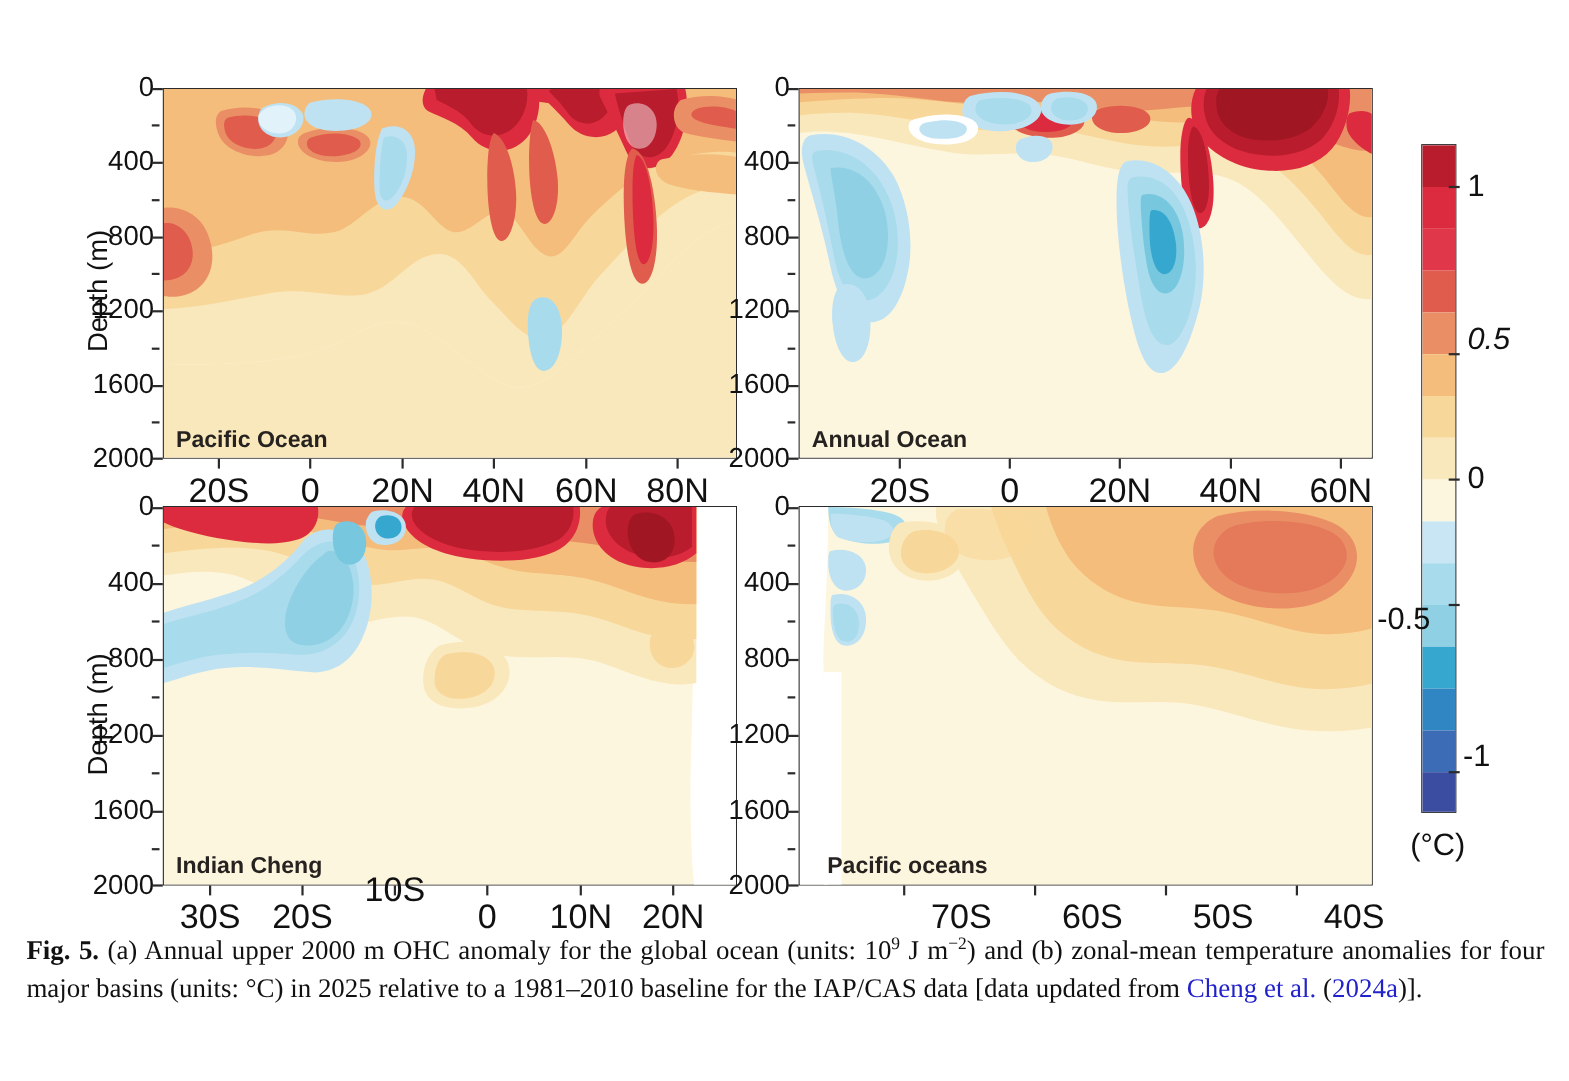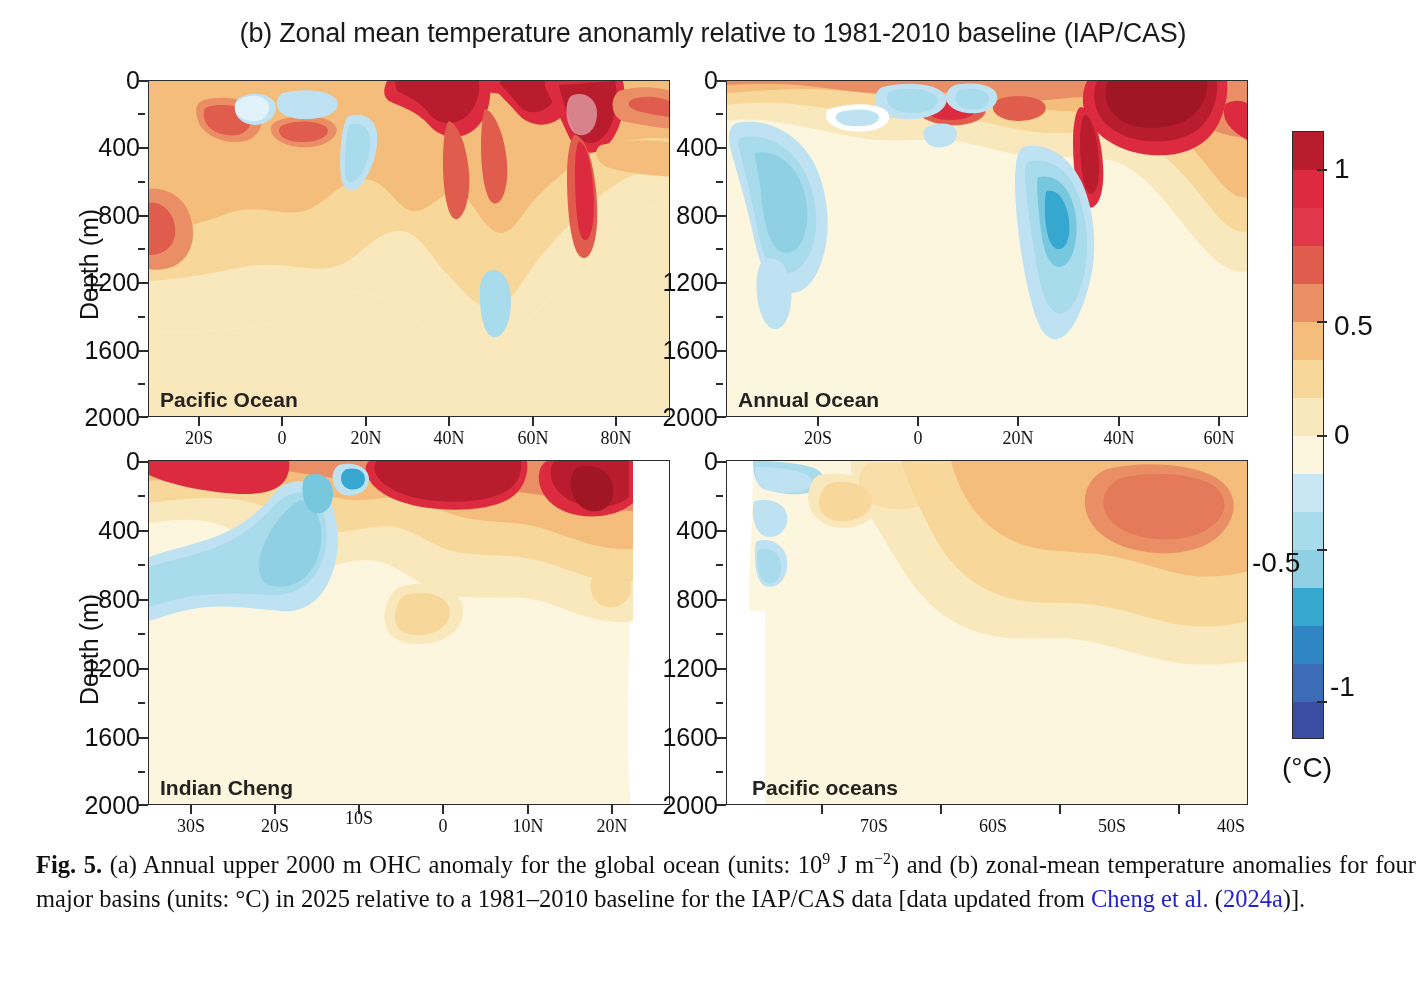--- a/index.html
+++ b/index.html
@@ -12,46 +12,45 @@
 
   .panel{position:absolute;}
   .plotbox{position:absolute;border:1.6px solid #2b2b2b;box-sizing:border-box;overflow:hidden;background:#ffffff;}
   .plotbox svg{display:block;}
 
   .panel-label{position:absolute;font-family:"Liberation Sans",sans-serif;font-weight:bold;
     font-size:21px;color:#262220;white-space:nowrap;z-index:5;}
 
   .ytick-lab{position:absolute;text-align:right;font-family:"Liberation Sans",sans-serif;
     font-size:25px;color:#111;white-space:nowrap;transform:translateY(-50%);}
-  .xtick-lab{position:absolute;text-align:center;font-family:Liberation Serif, serif;
-    font-size:18px;color:#111;white-space:nowrap;transform:translateX(-50%);}
+  .xtick-lab{position:absolute;text-align:center;font-family:Liberation Sans, sans-serif;
+    font-size:31px;color:#111;white-space:nowrap;transform:translateX(-50%);}
   .axis-title{position:absolute;font-family:"Liberation Sans",sans-serif;font-size:25px;color:#111;
     transform-origin:0 0;white-space:nowrap;}
 
   .tick{position:absolute;background:#2b2b2b;}
 
   .cbar{position:absolute;border:1.6px solid #2b2b2b;box-sizing:border-box;overflow:hidden;}
   .cbar-seg{width:100%;}
   .cbar-tick-lab{position:absolute;font-family:"Liberation Sans",sans-serif;font-size:28px;color:#111;
     white-space:nowrap;transform:translateY(-50%);}
   .cbar-units{position:absolute;font-family:"Liberation Sans",sans-serif;font-size:28px;color:#111;white-space:nowrap;}
 
   .caption{position:absolute;left:24px;top:848px;width:1380px;
     font-family:"Liberation Serif",serif;font-size:24.5px;line-height:1.40;color:#111;
-    text-align:justify;text-justify:inter-word;margin-left:12px;}
+    text-align:justify;text-justify:inter-word;}
   .caption b{font-weight:bold;}
   .caption .lnk{color:#2222cc;}
   sup{font-size:0.65em;vertical-align:super;}
 </style>
 </head>
 <body>
 
 <div id="figure">
 
-  <div class="fig-title">(b) Zonal mean temperature anonamly relative to 1981-2010 baseline (IAP/CAS)</div>
 
   <div class="panel">
     <div class="plotbox" style="left:148px;top:80px;width:522px;height:337px;">
       <svg width="522" height="337" viewBox="0 0 522 337" preserveAspectRatio="none">
         <defs>
           <clipPath id="clipA">
               <rect x="0" y="0" width="522" height="337"></rect>
             </clipPath>
         </defs>
         <g clip-path="url(#clipA)">
@@ -336,21 +335,21 @@
   <div class="tick" style="left:716px;top:804px;width:10px;height:2px;"></div>
 
   <div class="tick" style="left:190px;top:805px;width:2px;height:9px;"></div>
   <div class="tick" style="left:274px;top:805px;width:2px;height:9px;"></div>
   <div class="tick" style="left:358px;top:805px;width:2px;height:9px;"></div>
   <div class="tick" style="left:442px;top:805px;width:2px;height:9px;"></div>
   <div class="tick" style="left:527px;top:805px;width:2px;height:9px;"></div>
   <div class="tick" style="left:611px;top:805px;width:2px;height:9px;"></div>
   <div class="xtick-lab" style="left:191px;top:816px;">30S</div>
   <div class="xtick-lab" style="left:275px;top:816px;">20S</div>
-  <div class="xtick-lab" style="left:359px;top:808px;">10S</div>
+  <div class="xtick-lab" style="left:359px;top:791px;">10S</div>
   <div class="xtick-lab" style="left:443px;top:816px;">0</div>
   <div class="xtick-lab" style="left:528px;top:816px;">10N</div>
   <div class="xtick-lab" style="left:612px;top:816px;">20N</div>
 
   <div class="tick" style="left:821px;top:805px;width:2px;height:9px;"></div>
   <div class="tick" style="left:940px;top:805px;width:2px;height:9px;"></div>
   <div class="tick" style="left:1059px;top:805px;width:2px;height:9px;"></div>
   <div class="tick" style="left:1178px;top:805px;width:2px;height:9px;"></div>
   <div class="xtick-lab" style="left:874px;top:816px;">70S</div>
   <div class="xtick-lab" style="left:993px;top:816px;">60S</div>
@@ -374,21 +373,21 @@
     <div class="cbar-seg" style="height:38px;background:#2f86c2;"></div>
     <div class="cbar-seg" style="height:38px;background:#3b6cb5;"></div>
     <div class="cbar-seg" style="height:38px;background:#3b4da0;"></div>
   </div>
   <div class="tick" style="left:1317px;top:169px;width:10px;height:2px;"></div>
   <div class="tick" style="left:1317px;top:321px;width:10px;height:2px;"></div>
   <div class="tick" style="left:1317px;top:435px;width:10px;height:2px;"></div>
   <div class="tick" style="left:1317px;top:549px;width:10px;height:2px;"></div>
   <div class="tick" style="left:1317px;top:701px;width:10px;height:2px;"></div>
   <div class="cbar-tick-lab" style="left:1334px;top:169px;">1</div>
-  <div class="cbar-tick-lab" style="left:1334px;top:326px;">0.5</div>
+  <div class="cbar-tick-lab" style="left:1334px;top:308px;font-style:italic;">0.5</div>
   <div class="cbar-tick-lab" style="left:1334px;top:435px;">0</div>
   <div class="cbar-tick-lab" style="left:1252px;top:563px;">-0.5</div>
   <div class="cbar-tick-lab" style="left:1330px;top:687px;">-1</div>
   <div class="cbar-units" style="left:1282px;top:752px;">(°C)</div>
 
   <div class="caption">
     <b>Fig. 5.</b><span> (a) Annual upper 2000 m OHC anomaly for the global ocean (units: 10</span><sup>9</sup><span> J m</span><sup>−2</sup><span>) and (b) zonal-mean temperature anomalies for four major basins (units: °C) in 2025 relative to a 1981–2010 baseline for the IAP/CAS data [data updated from </span><span class="lnk">Cheng et al.</span><span> (</span><span class="lnk">2024a</span><span>)].</span>
   </div>
 
 </div>

